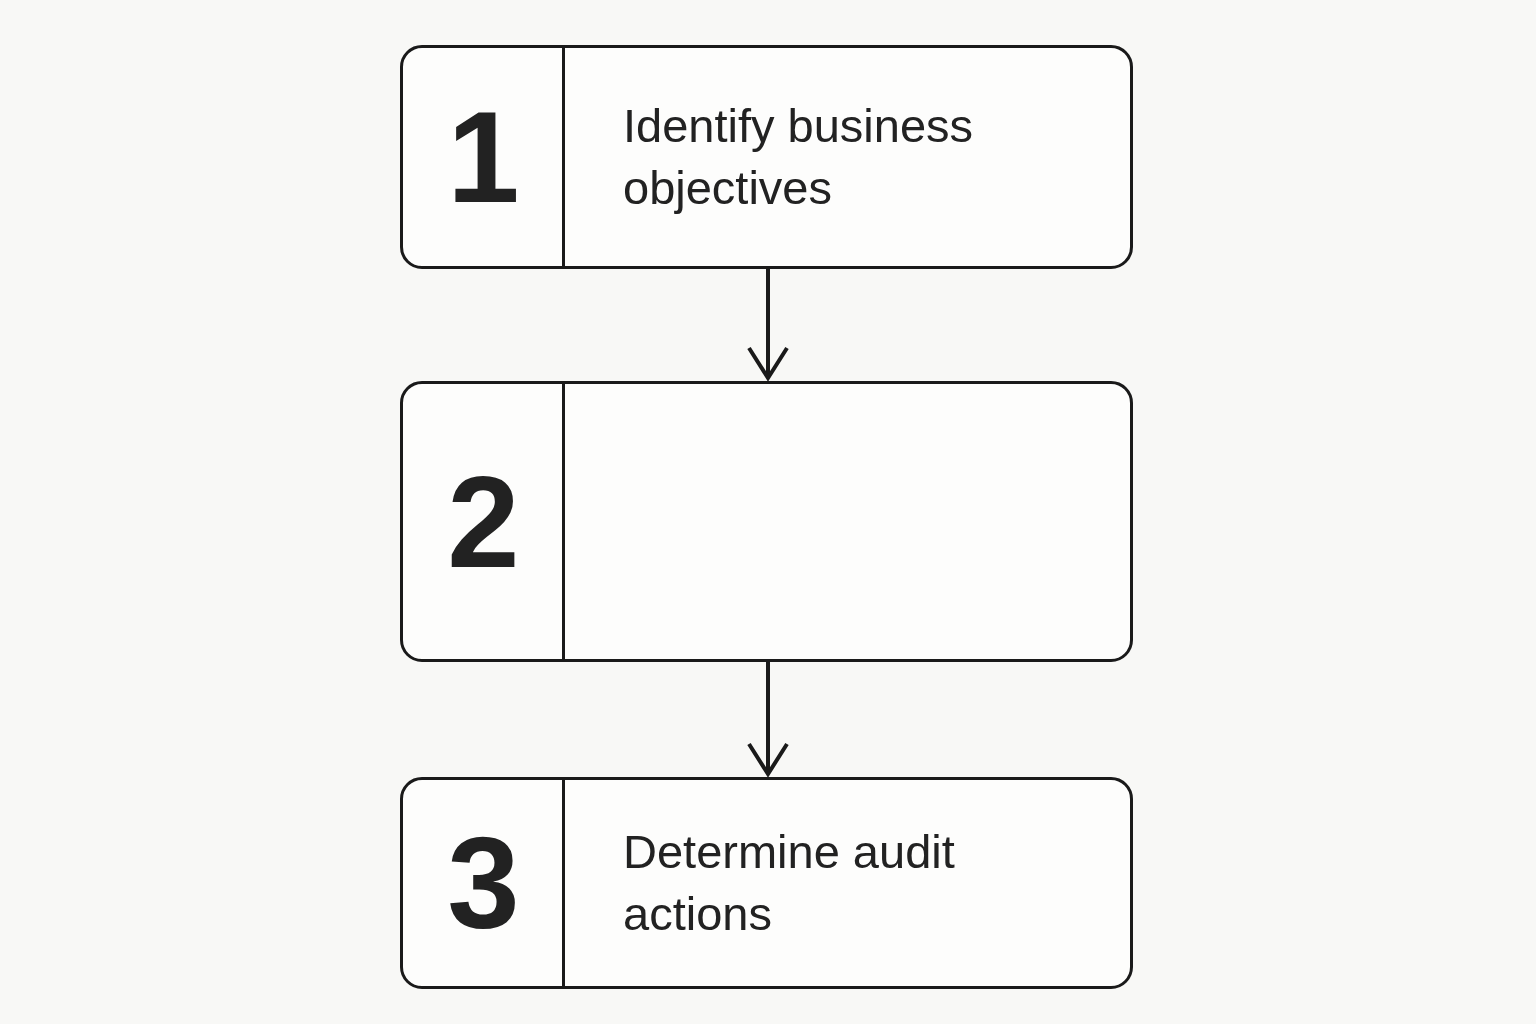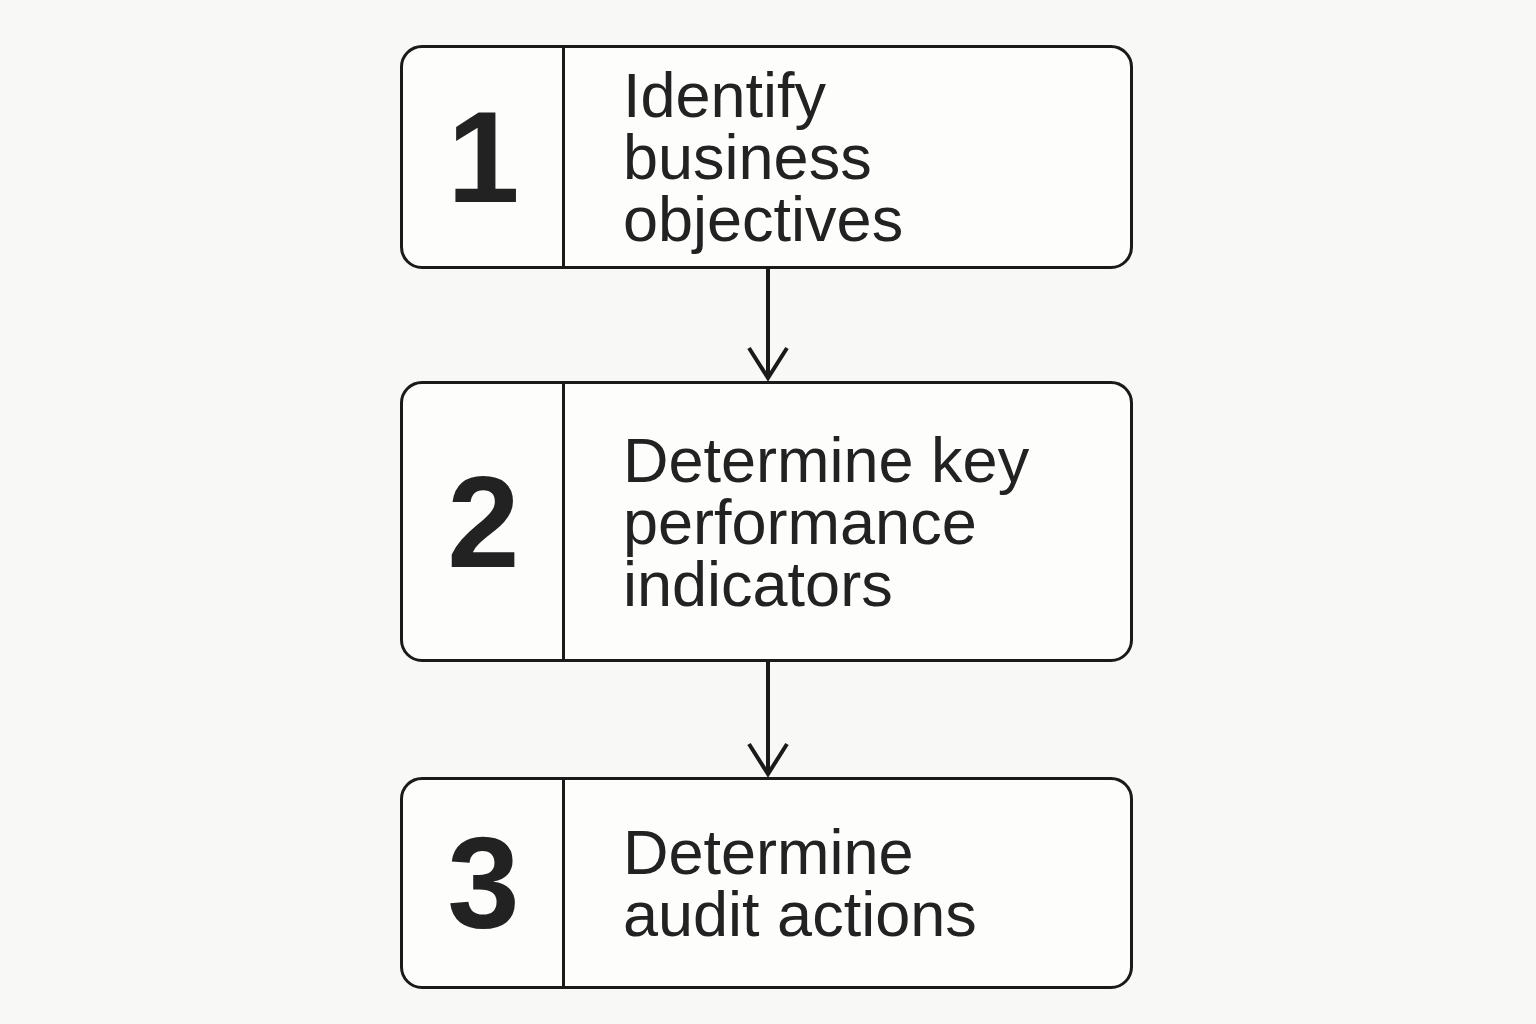--- a/index.html
+++ b/index.html
@@ -47,21 +47,21 @@
     letter-spacing: -2px;
   }
   .label-cell {
     flex: 1 1 auto;
     display: flex;
     align-items: center;
     padding-left: 58px;
     padding-right: 40px;
   }
   .label {
-    font-size: 63px;
+    font-size: 47px;
     font-weight: 400;
     line-height: 62px;
     color: var(--text);
     max-width: 430px;
     letter-spacing: 0;
   }
   .arrow {
     position: absolute;
     left: 744px;
     width: 48px;
@@ -94,23 +94,20 @@
     <svg viewBox="0 0 48 112" preserveAspectRatio="none" aria-hidden="true">
       <line x1="24" y1="0" x2="24" y2="108"></line>
       <path d="M 5 79 L 24 109 L 43 79"></path>
     </svg>
   </div>
 
   <div class="step step-2">
     <div class="num-cell">
       <span class="num">2</span>
     </div>
-    <div class="label-cell">
-      <span class="label">Determine key performance indicators</span>
-    </div>
   </div>
 
   <div class="arrow arrow-2">
     <svg viewBox="0 0 48 115" preserveAspectRatio="none" aria-hidden="true">
       <line x1="24" y1="0" x2="24" y2="111"></line>
       <path d="M 5 82 L 24 112 L 43 82"></path>
     </svg>
   </div>
 
   <div class="step step-3">

